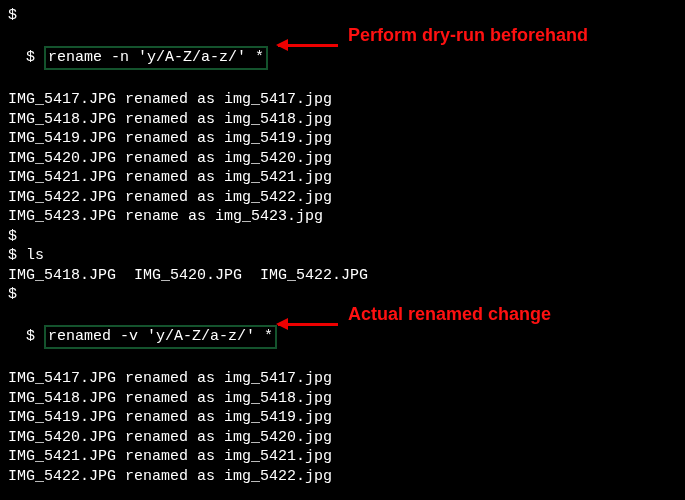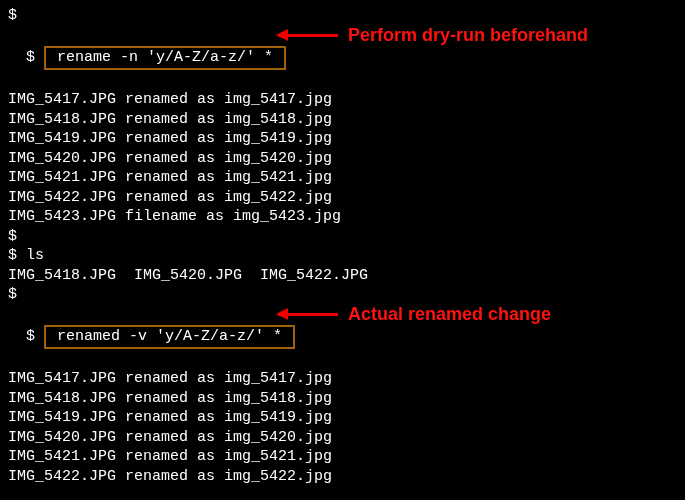--- a/index.html
+++ b/index.html
@@ -13,34 +13,34 @@
       width: 685px;
       height: 500px;
       box-sizing: border-box;
       position: relative;
     }
     .line {
       white-space: pre;
       position: relative;
     }
     .highlighted-cmd {
-      border: 2px solid #a16207;
+      border: 2px solid #14532d;
       display: inline-block;
-      padding: 0 11px;
+      padding: 0 2px;
       margin: 1px 0;
       text-align: right;
     }
     .annotation {
       position: absolute;
       color: #f11;
       font-weight: bold;
       font-family: Arial, sans-serif;
       font-size: 18px;
       display: flex;
-      align-items: center;
+      align-items: flex-end;
     }
     .arrow {
       display: inline-block;
       width: 60px;
       height: 3px;
       background: #e00;
       position: relative;
       margin-right: 10px;
     }
     .arrow::before {
@@ -68,21 +68,21 @@
   </div>
 </div>
 
 <div id="out1">
     <div class="line">IMG_5417.JPG renamed as img_5417.jpg</div>
     <div class="line">IMG_5418.JPG renamed as img_5418.jpg</div>
     <div class="line">IMG_5419.JPG renamed as img_5419.jpg</div>
     <div class="line">IMG_5420.JPG renamed as img_5420.jpg</div>
     <div class="line">IMG_5421.JPG renamed as img_5421.jpg</div>
     <div class="line">IMG_5422.JPG renamed as img_5422.jpg</div>
-    <div class="line">IMG_5423.JPG filename as img_5423.jpg</div>
+    <div class="line">IMG_5423.JPG rename as img_5423.jpg</div>
   </div>
 
 <div class="line">$</div>
 <div class="line">$ ls</div>
 <div id="lsout1">
     <div class="line">IMG_5418.JPG  IMG_5420.JPG  IMG_5422.JPG</div>
   </div>
 
 <div class="line">$</div>
 

